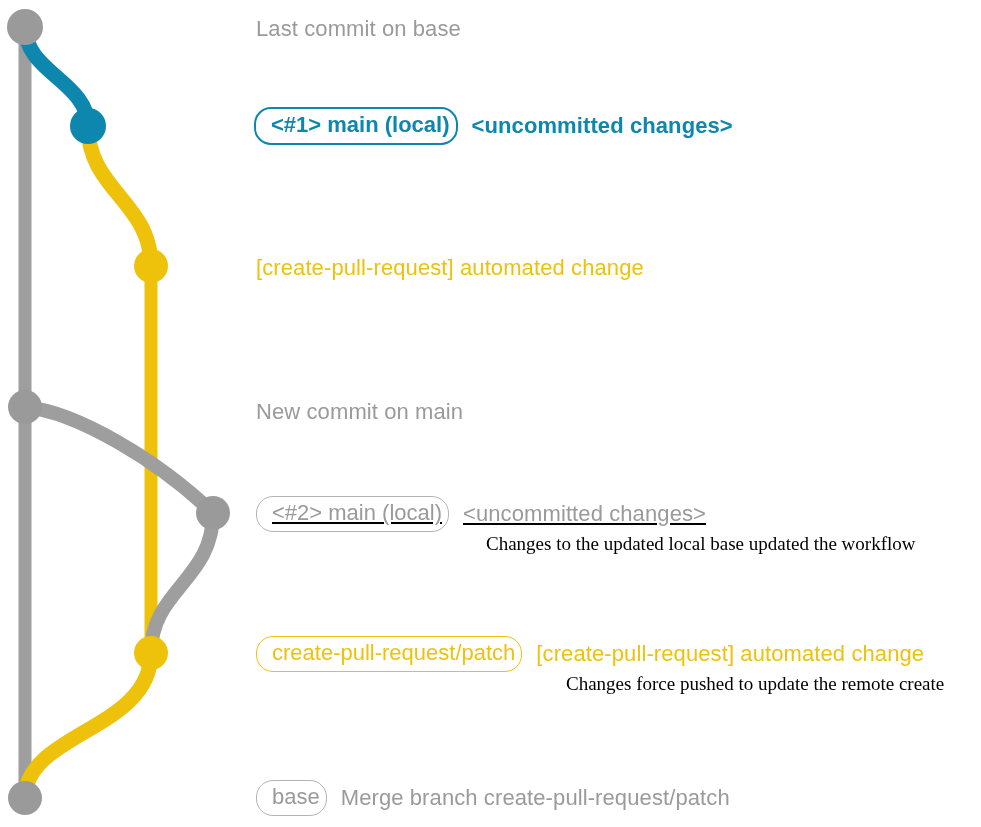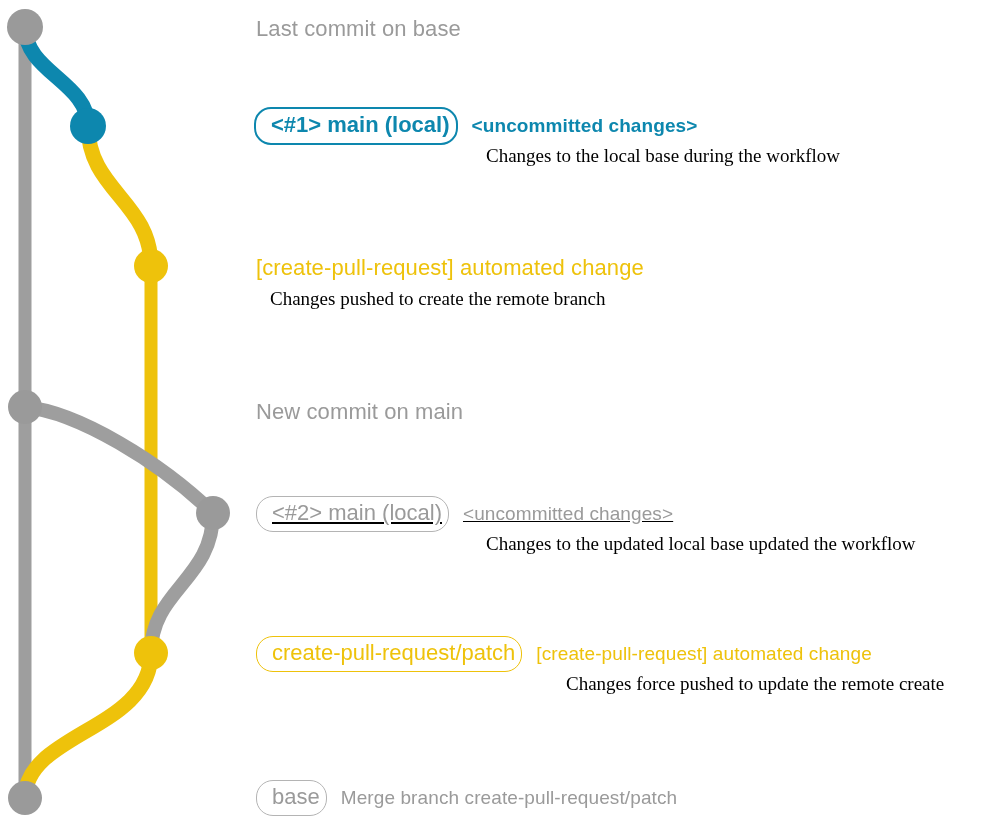--- a/index.html
+++ b/index.html
@@ -57,21 +57,21 @@
     background: #ffffff;
   }
 
   .ref-pill.weak {
     font-weight: normal;
     border-width: 1.5px;
   }
 
   .commit-msg {
     font-family: "Liberation Sans", sans-serif;
-    font-size: 19px;
+    font-size: 22px;
     margin-left: 14px;
     letter-spacing: 0.1px;
   }
 
   .commit-msg.bold {
     font-weight: bold;
   }
 
   .note {
     position: absolute;
@@ -119,26 +119,24 @@
 <div class="layer-text">
 
   <div class="row" style="left:256px; top:12px; height:34px;">
     <span class="plain-label c-gray">Last commit on base</span>
   </div>
 
   <div class="row" style="left:254px; top:107px; height:38px;">
     <span class="ref-pill b-teal c-teal">&lt;#1&gt; main (local)</span>
     <span class="commit-msg bold c-teal">&lt;uncommitted changes&gt;</span>
   </div>
-  <div class="note" style="left:486px; top:145px;">Changes to the local base during the workflow</div>
 
   <div class="row" style="left:256px; top:251px; height:34px;">
     <span class="plain-label c-yellow">[create-pull-request] automated change</span>
   </div>
-  <div class="note" style="left:270px; top:288px;">Changes pushed to create the remote branch</div>
 
   <div class="row" style="left:256px; top:395px; height:34px;">
     <span class="plain-label c-gray">New commit on main</span>
   </div>
 
   <div class="row" style="left:256px; top:495px; height:38px;text-decoration:underline;">
     <span class="ref-pill weak b-gray c-gray">&lt;#2&gt; main (local)</span>
     <span class="commit-msg c-gray">&lt;uncommitted changes&gt;</span>
   </div>
   <div class="note" style="left:486px; top:533px;">Changes to the updated local base updated the workflow</div>

